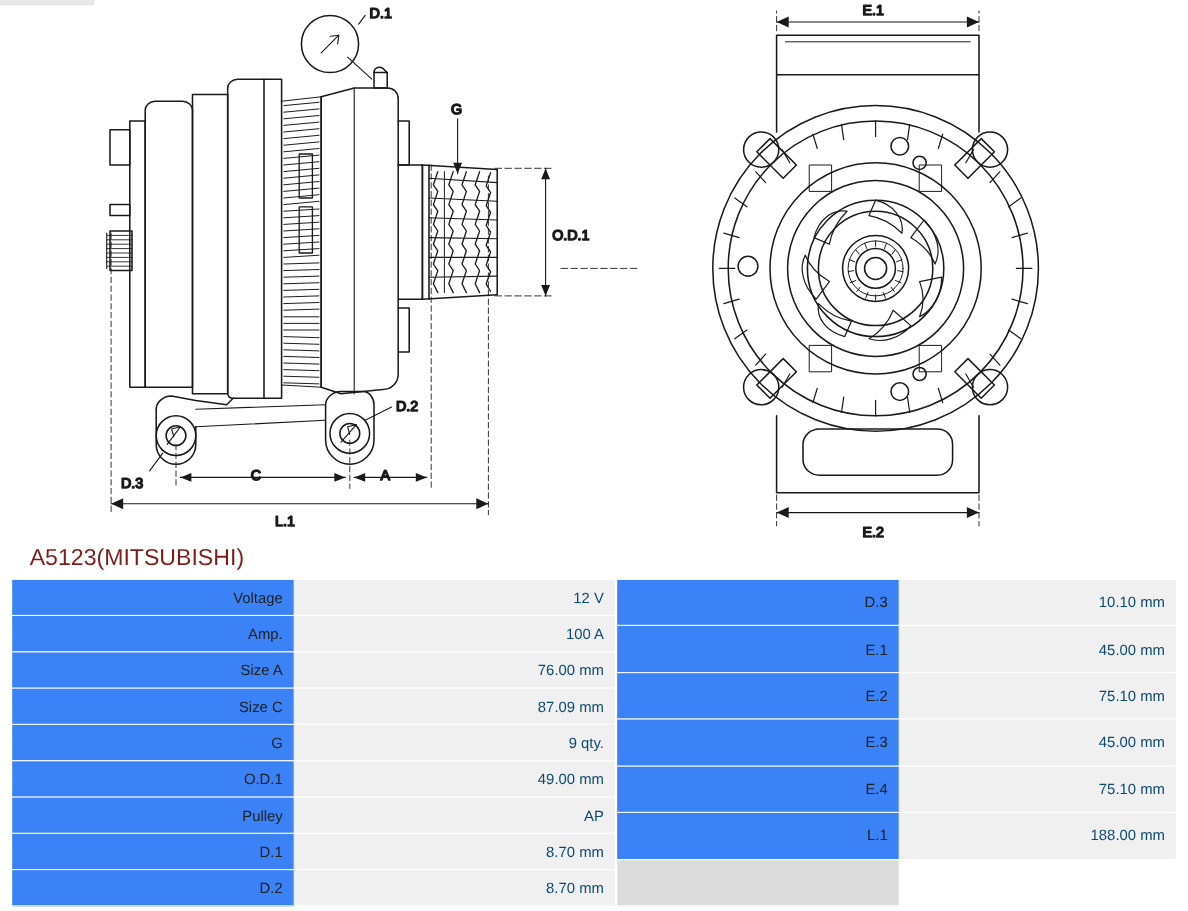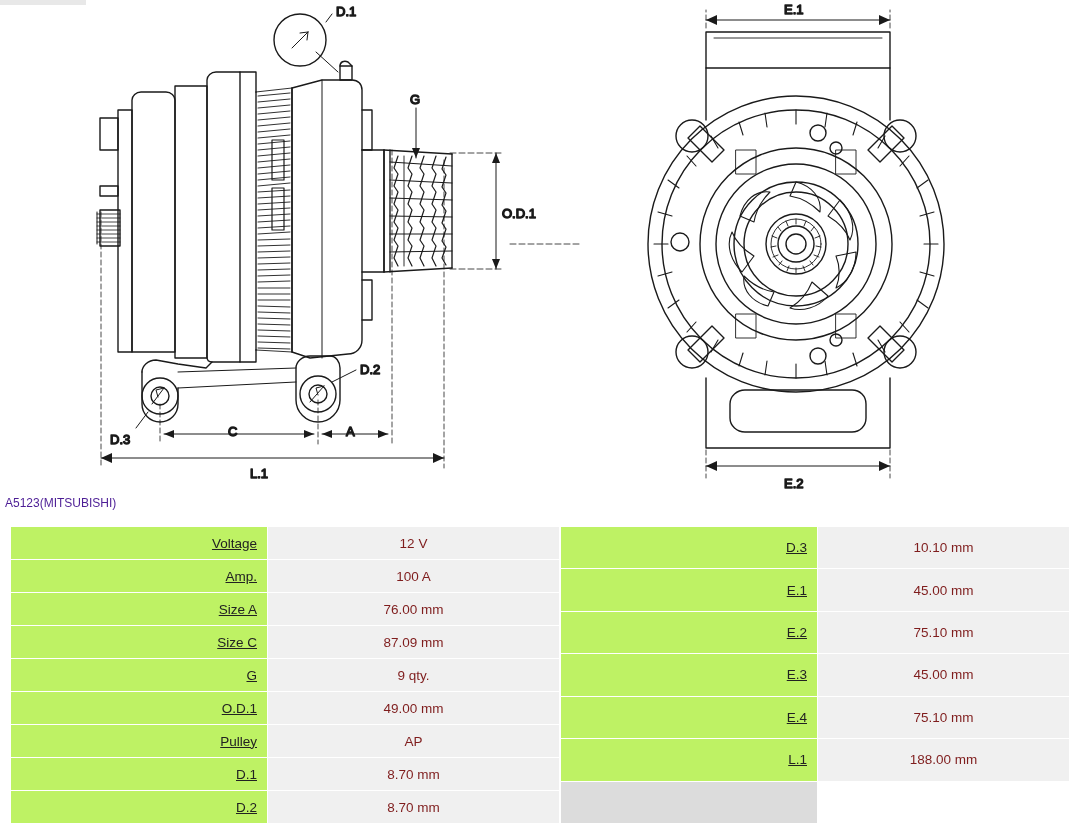--- a/index.html
+++ b/index.html
@@ -25,24 +25,24 @@
     left: 0;
     top: 0;
     width: 1080px;
     height: 496px;
   }
   .drawing-area svg {
     display: block;
   }
   .part-title {
     position: absolute;
-    left: 5px;
+    left: 27px;
     top: 496px;
-    font-size: 12px;
-    color: #4c1d95;
+    font-size: 21px;
+    color: #7f1d1d;
     font-family: "Liberation Sans", sans-serif;
     letter-spacing: 0px;
   }
   .spec-tables {
     position: absolute;
     left: 10px;
     top: 526px;
     width: 1060px;
     display: flex;
     flex-direction: row;
@@ -57,30 +57,29 @@
     width: 510px;
   }
   table.spec td {
     border: 1px solid #ffffff;
     height: 32px;
     padding: 0 10px;
     font-size: 13.5px;
     vertical-align: middle;
   }
   td.label {
-    background: #bef264;
+    background: #3b82f6;
     text-align: right;
     width: 236px;
     color: #222;
-    text-decoration: underline;
   }
   td.value {
     background: #f0f0f0;
-    text-align: center;
-    color: #7f1d1d;
+    text-align: right;
+    color: #0c4a6e;
   }
   td.empty-label {
     background: #dcdcdc;
   }
   td.empty-value {
     background: #ffffff;
     border-color: #ffffff;
   }
   .dim-label {
     font-family: "Liberation Sans", sans-serif;

